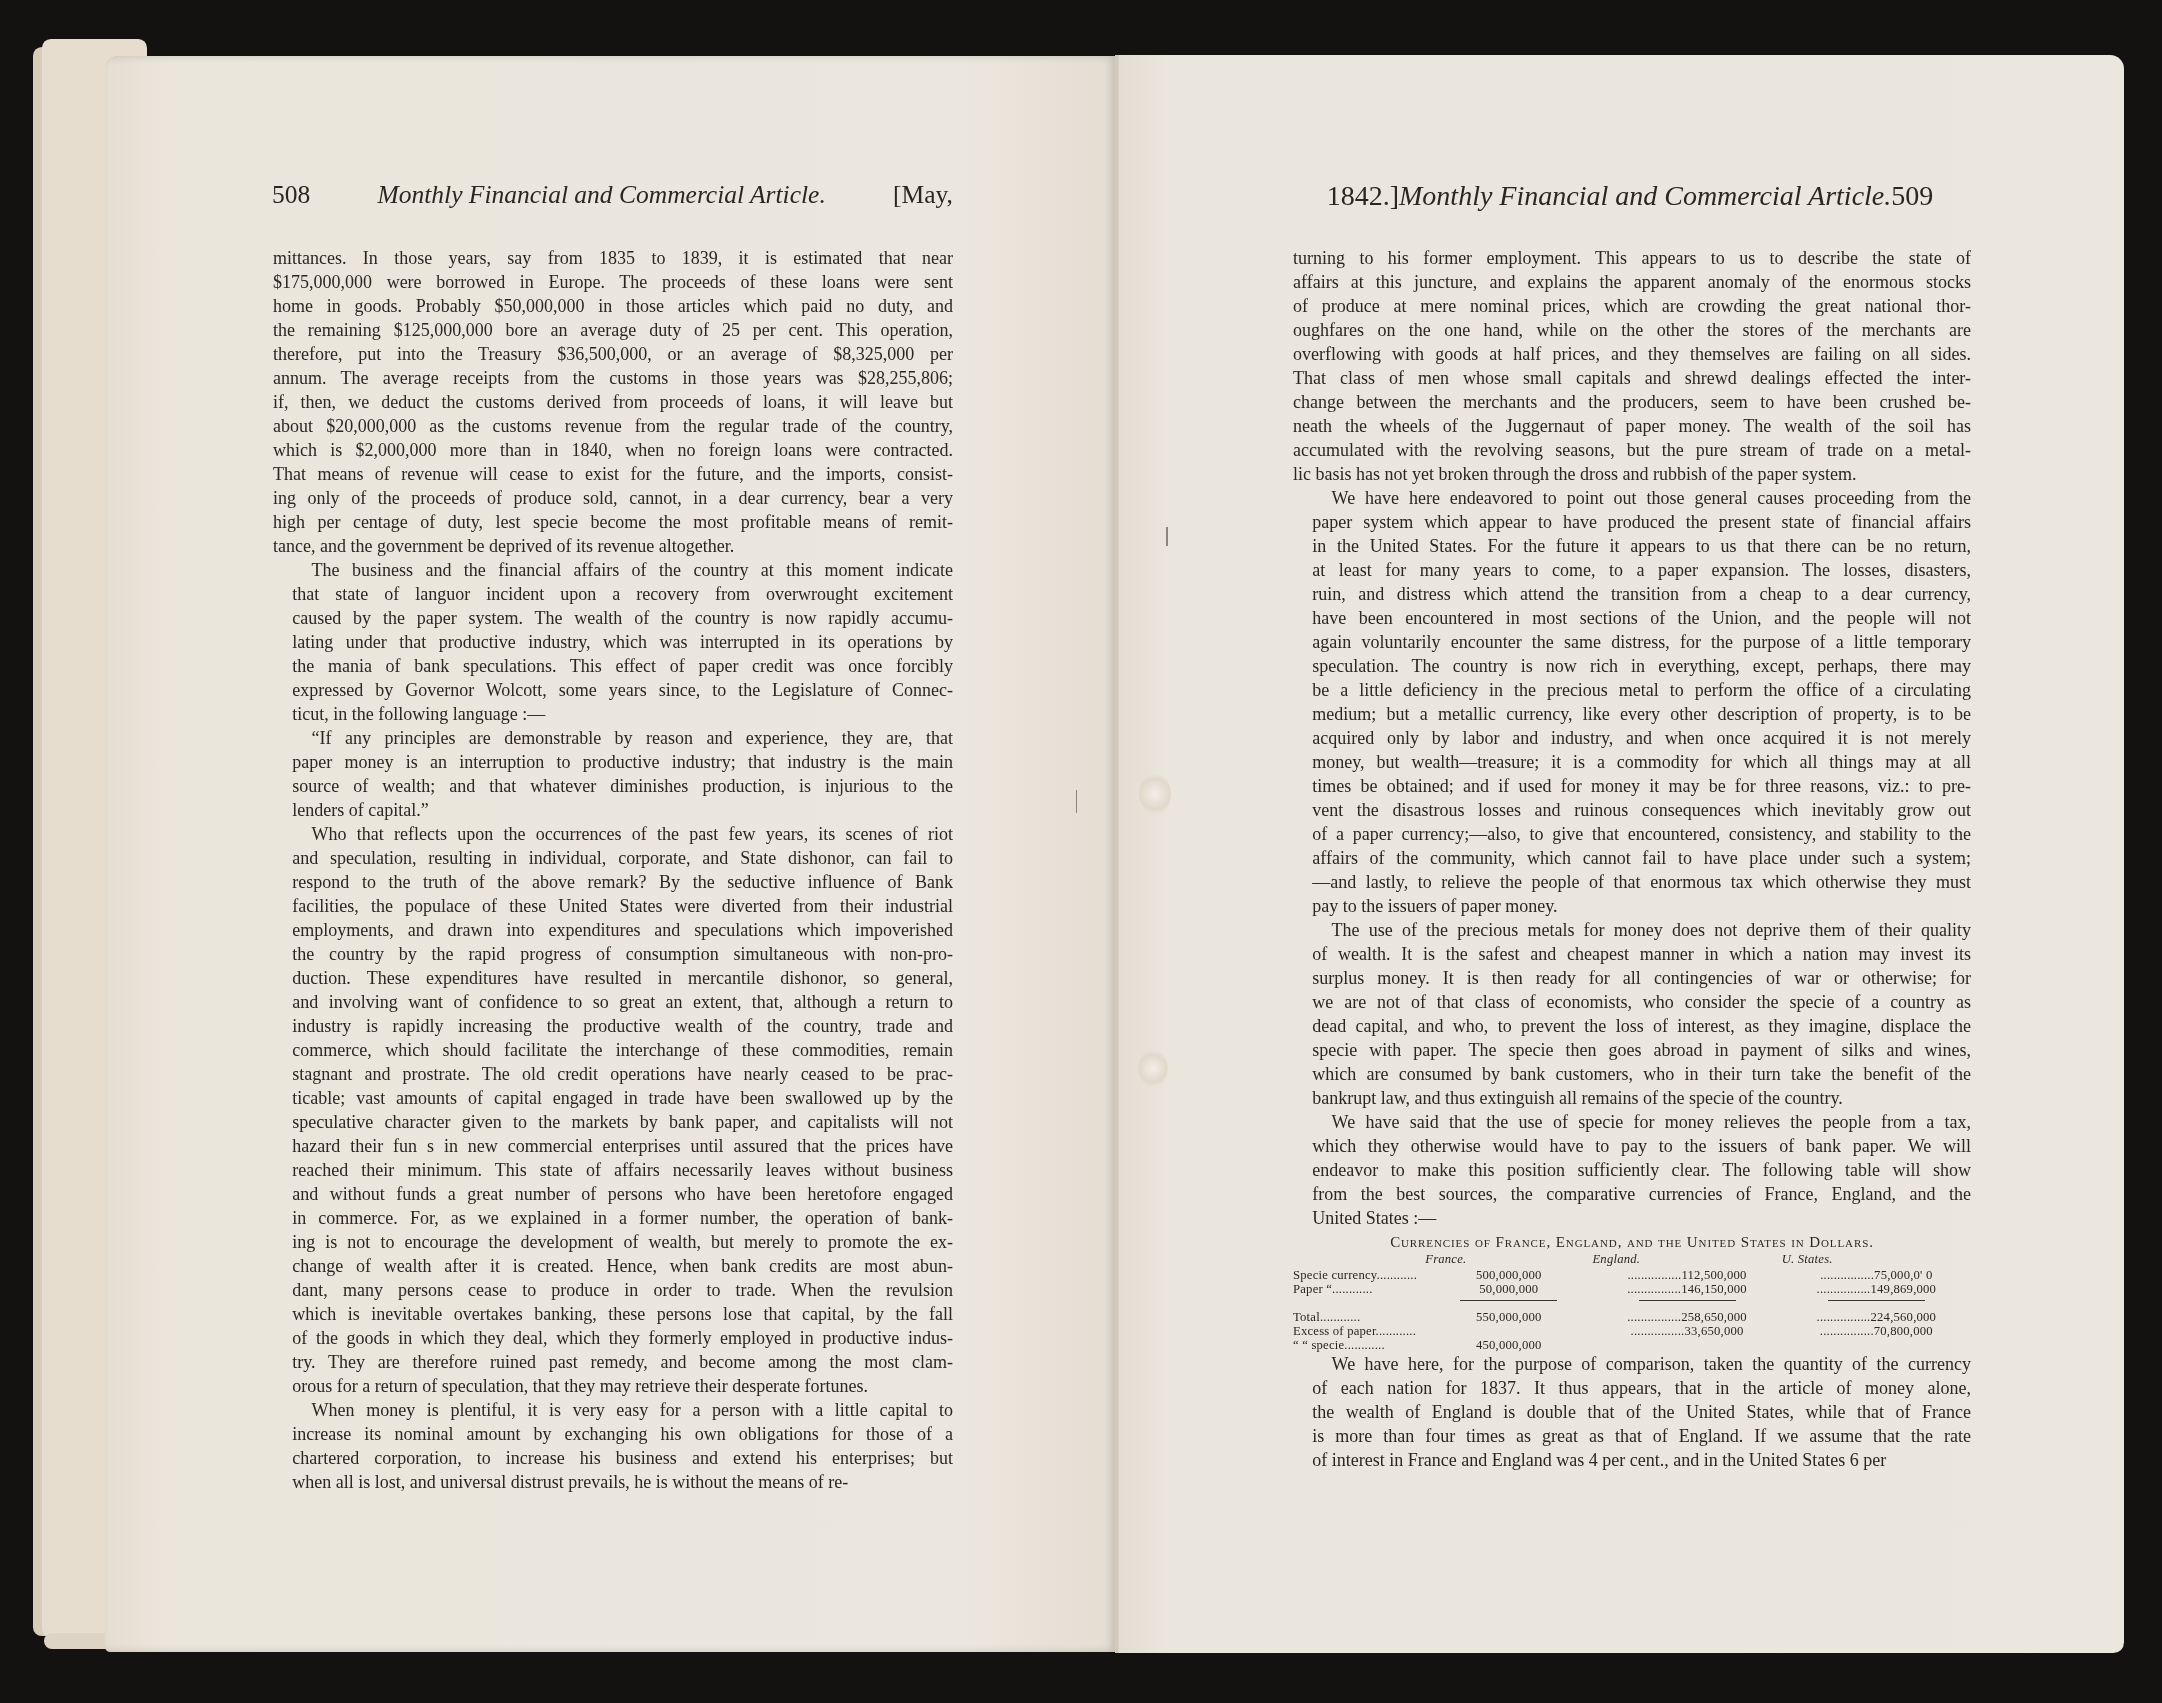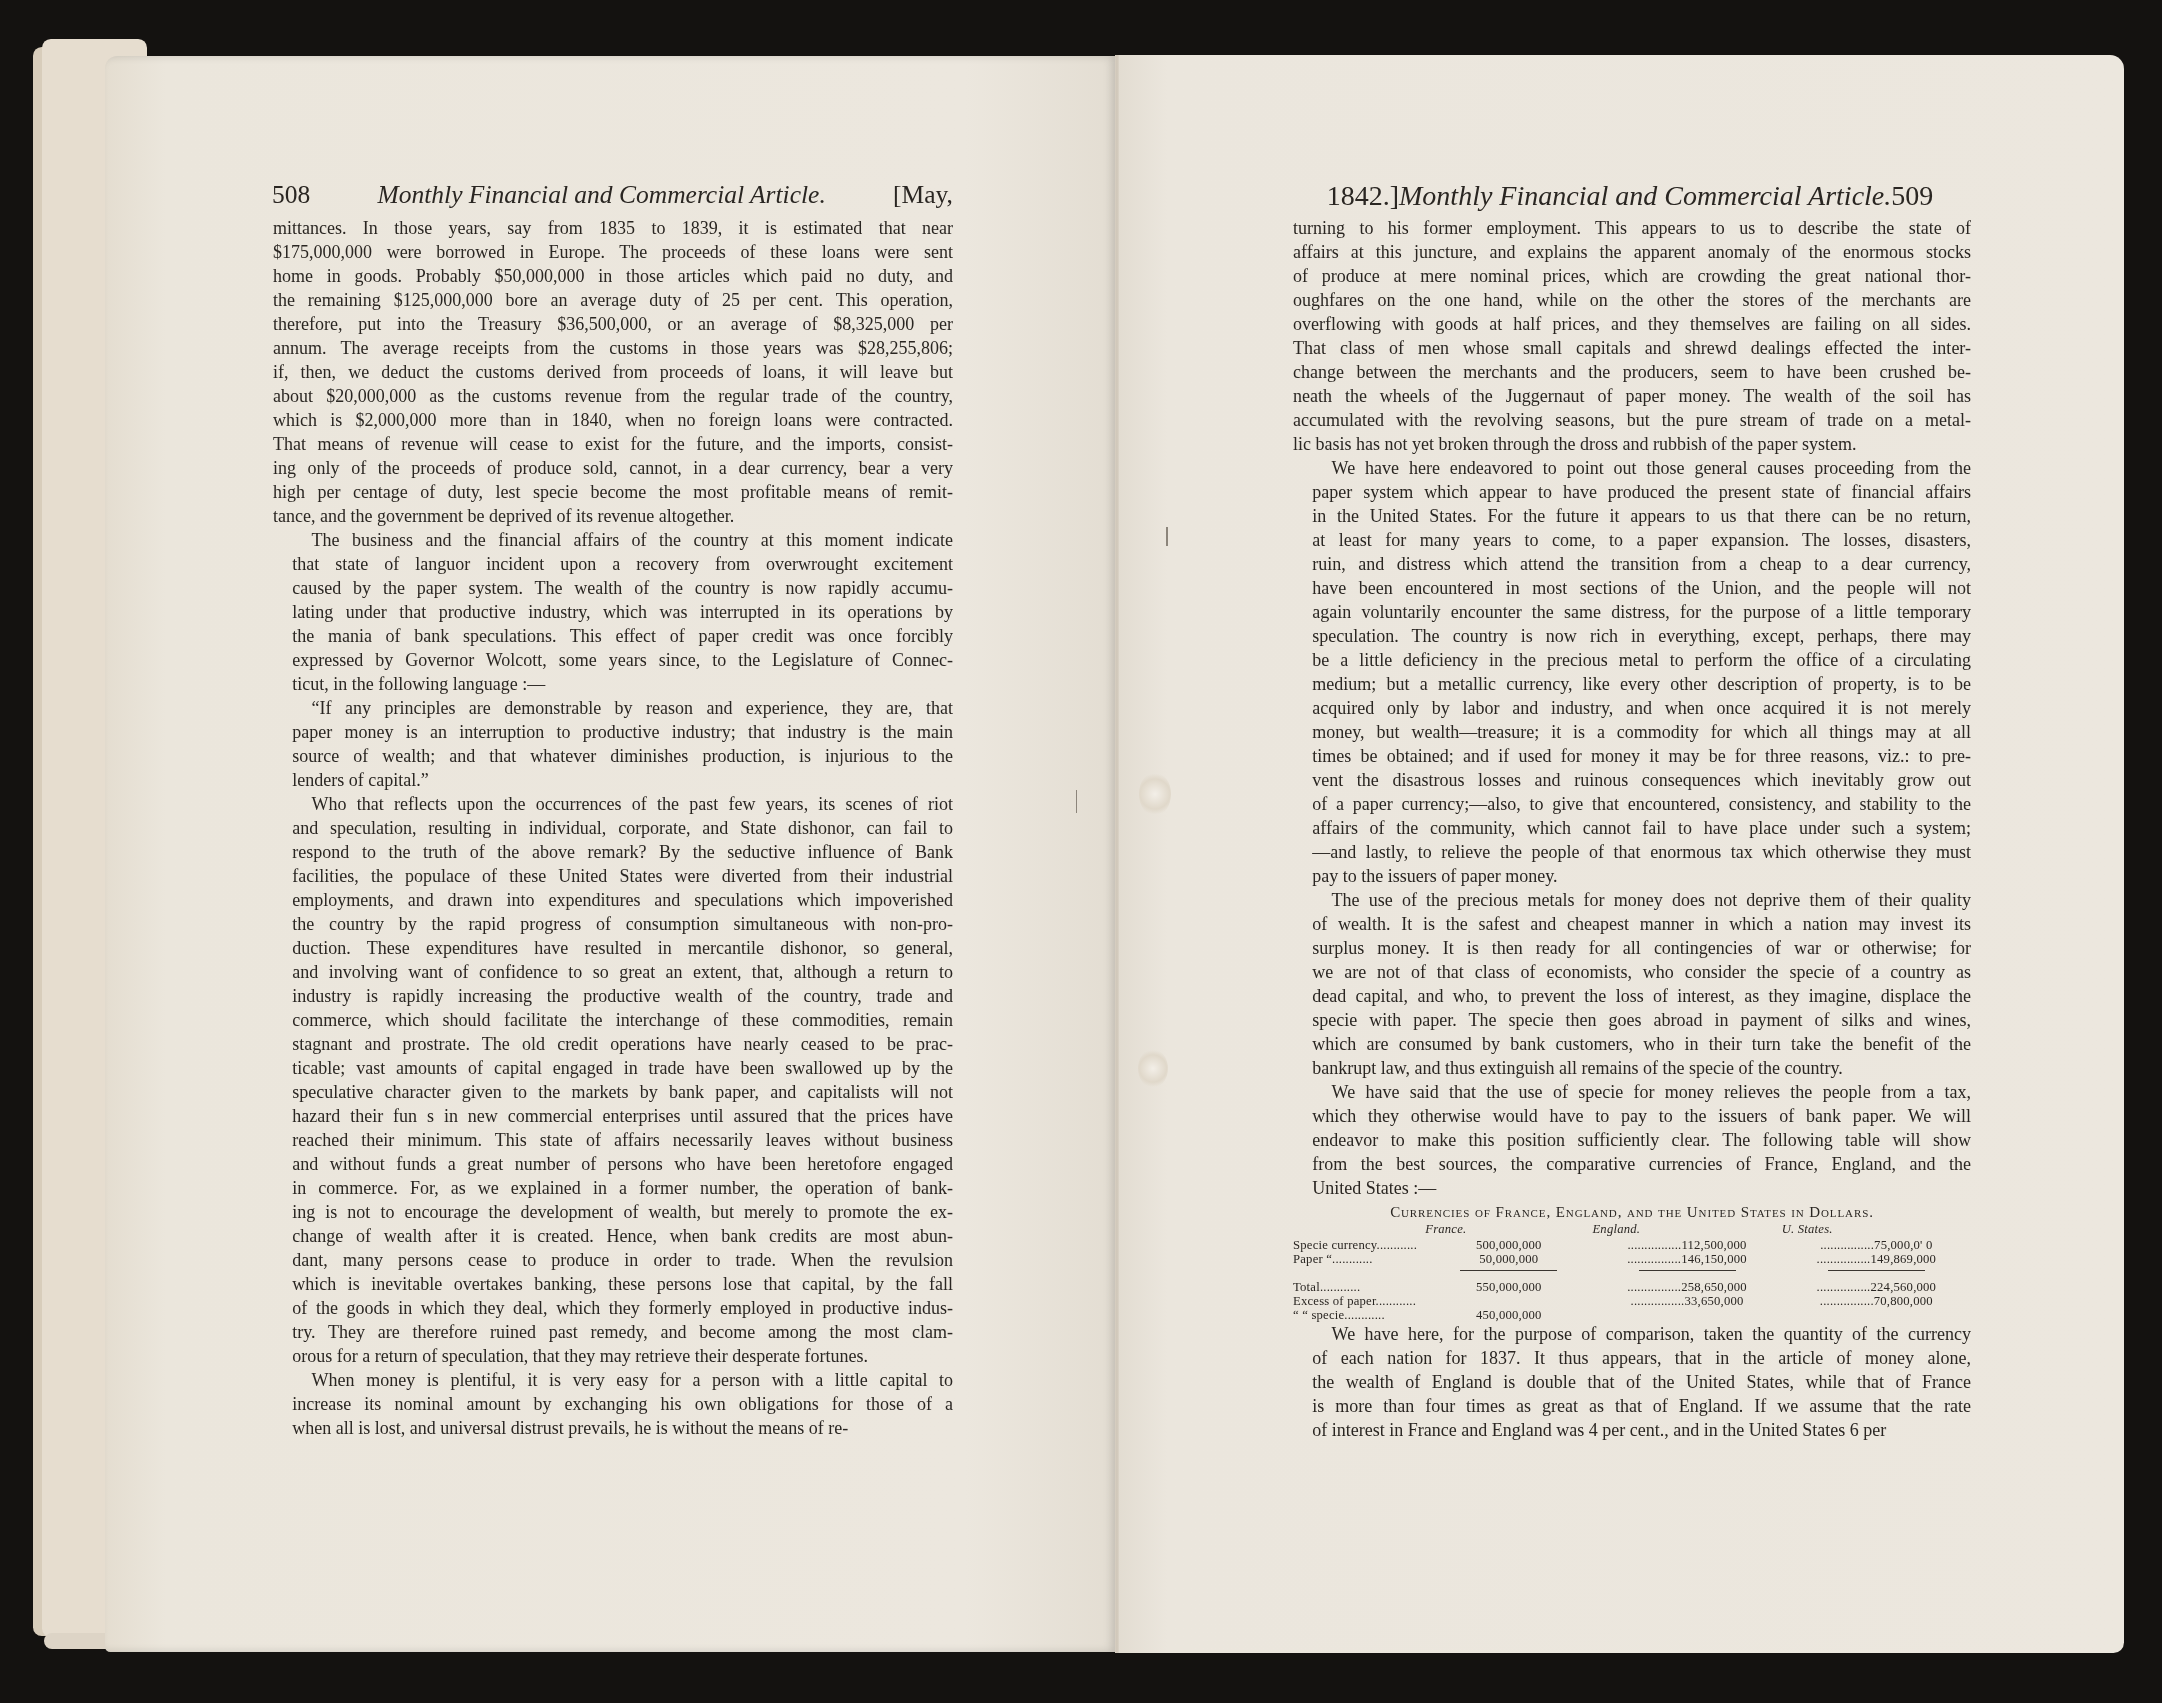--- a/index.html
+++ b/index.html
@@ -33,21 +33,21 @@
     background: linear-gradient(90deg, #e2dcd1 0%, #ebe6dd 5%, #ece7de 100%);
   }
   .gutter {
     position: absolute; left: 1115px; top: 55px; width: 3.5px; height: 1598px;
     background: linear-gradient(90deg, #d7cfc2, #cfc6b8, #dcd5c9);
   }
   .hdr-left { position: absolute; top: 180px; left: 272px; width: 681px; display:flex; justify-content:space-between; font-size:25.5px; }
   .hdr-right { position: absolute; top: 180px; left: 1292px; width: 676px; display:flex; justify-content:center; font-size:28px; }
   .hdr-left .running, .hdr-right .running { font-style: italic; }
   .col {
-    position: absolute; top: 216px;
+    position: absolute; top: 246px;
     font-size: 18px; line-height: 24px;
     text-align: justify;
     hyphens: manual;
   }
   .col-left { left: 273px; width: 680px; }
   .col-right { left: 1293px; width: 678px; }
   .col p { margin: 0; text-indent: 0; }
   .col p.indent { text-indent: 19.3px; }
   .col p .line { display: block; text-align: justify; text-align-last: justify; white-space: nowrap; }
   .col p .line.last { text-align-last: left; }
@@ -153,20 +153,21 @@
       <span class="line">change of wealth after it is created. Hence, when bank credits are most abun-</span>
       <span class="line">dant, many persons cease to produce in order to trade. When the revulsion</span>
       <span class="line">which is inevitable overtakes banking, these persons lose that capital, by the fall</span>
       <span class="line">of the goods in which they deal, which they formerly employed in productive indus-</span>
       <span class="line">try. They are therefore ruined past remedy, and become among the most clam-</span>
       <span class="line last">orous for a return of speculation, that they may retrieve their desperate fortunes.</span>
     </p>
     <p class="indent">
       <span class="line" style="padding-left: 19.3px;">When money is plentiful, it is very easy for a person with a little capital to</span>
       <span class="line">increase its nominal amount by exchanging his own obligations for those of a</span>
+      <span class="line">chartered corporation, to increase his business and extend his enterprises; but</span>
       <span class="line last">when all is lost, and universal distrust prevails, he is without the means of re-</span>
     </p>
   </div>
 
 <div class="col col-right">
   <div id="right-before">
       <p class="">
         <span class="line">turning to his former employment. This appears to us to describe the state of</span>
         <span class="line">affairs at this juncture, and explains the apparent anomaly of the enormous stocks</span>
         <span class="line">of produce at mere nominal prices, which are crowding the great national thor-</span>

